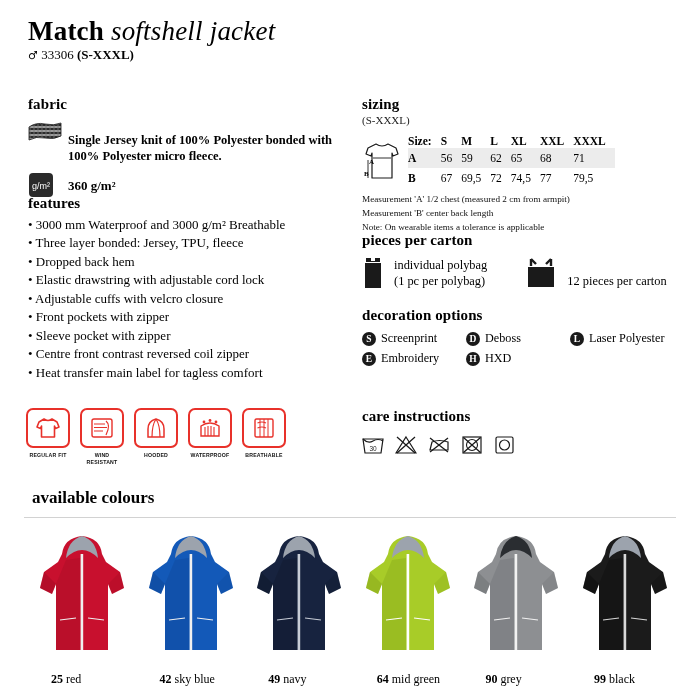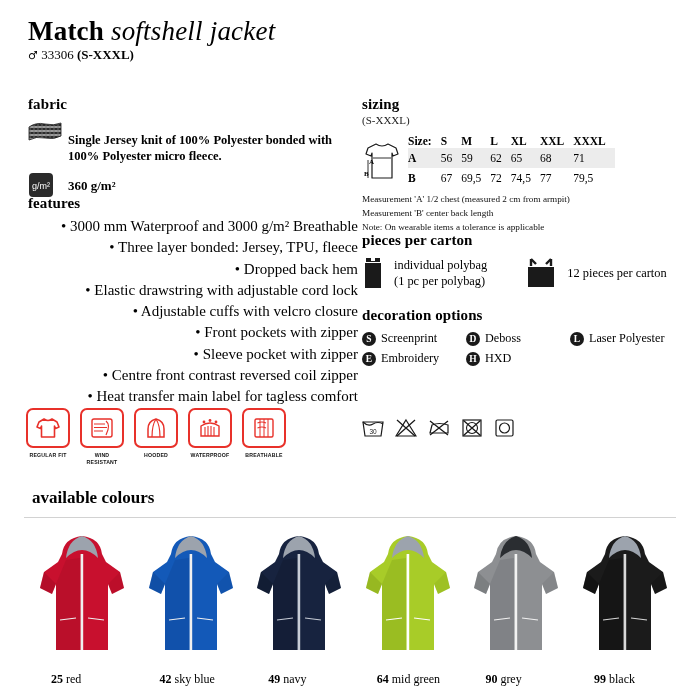--- a/index.html
+++ b/index.html
@@ -39,24 +39,23 @@
   .fabric-row { display: flex; align-items: flex-start; margin-top: 8px; }
   .fabric-icon { width: 34px; flex: 0 0 34px; margin-right: 6px; }
   .fabric-text { font-size: 12.5px; font-weight: bold; line-height: 1.25; padding-top: 2px; margin-top: 10px; }
   .fabric-weight { font-size: 13px; font-weight: bold; padding-top: 6px; text-align: right; }
 
   
   #features-block { position: absolute; left: 28px; top: 195px; width: 330px; }
   #features-block .sec-head { margin-bottom: 4px; }
   .feat-list { list-style: none; margin: 0; padding: 0; }
   .feat-list li {
-    font-size: 15px;
+    font-size: 13px;
     line-height: 1.42;
     white-space: nowrap;
-    text-align: right;
   }
   .feat-list li:before { content: "• "; }
 
   
   #pictos { position: absolute; left: 26px; top: 408px; display: flex; gap: 10px; }
   .picto { width: 44px; text-align: center; }
   .picto-box {
     width: 44px; height: 40px;
     border: 2px solid #e8312a;
     border-radius: 7px;
@@ -84,21 +83,21 @@
     text-align: left;
     font-weight: bold;
   }
   .size-table thead th { font-size: 11.5px; }
   .size-table tbody td.val { font-weight: normal; font-family: "Liberation Serif", serif; }
   .size-table tr.shaded { background: #ececec; }
   .size-notes { margin-top: 5px; font-size: 9.2px; line-height: 1.5; color: #111; }
 
   
   #carton-block { position: absolute; left: 362px; top: 232px; width: 330px; }
-  .carton-row { display: flex; align-items: center; margin-top: 8px; gap: 10px; }
+  .carton-row { display: flex; align-items: flex-end; margin-top: 8px; gap: 10px; }
   .carton-txt { font-size: 12.4px; line-height: 1.3; }
 
   
   #deco-block { position: absolute; left: 362px; top: 307px; width: 330px; }
   .deco-grid {
     margin-top: 7px;
     display: grid;
     grid-template-columns: 104px 104px auto;
     row-gap: 5px;
   }
@@ -354,20 +353,21 @@
     </div>
     <div class="deco-item">
       <span class="deco-badge">H</span>
       <span>HXD</span>
     </div>
     <div></div>
   </div>
 </div>
 
 <div id="care-block">
+  <div class="sec-head">care instructions</div>
   <div class="care-row">
     <div>
       <svg width="22" height="20" viewBox="0 0 22 20" class="fit-svg">
         <path d="M1 4 L21 4 L19 18 L3 18 Z" fill="none" stroke="#1a1a1a" stroke-width="1.2"></path>
         <path d="M1 4 Q6 9 11 6 Q16 3 21 6" fill="none" stroke="#1a1a1a" stroke-width="1.1"></path>
         <text x="11" y="16" text-anchor="middle" font-family="Liberation Sans, sans-serif" font-size="6.5" fill="#1a1a1a">30</text>
       </svg>
     </div>
     <div>
       <svg width="22" height="20" viewBox="0 0 22 20" class="fit-svg">

